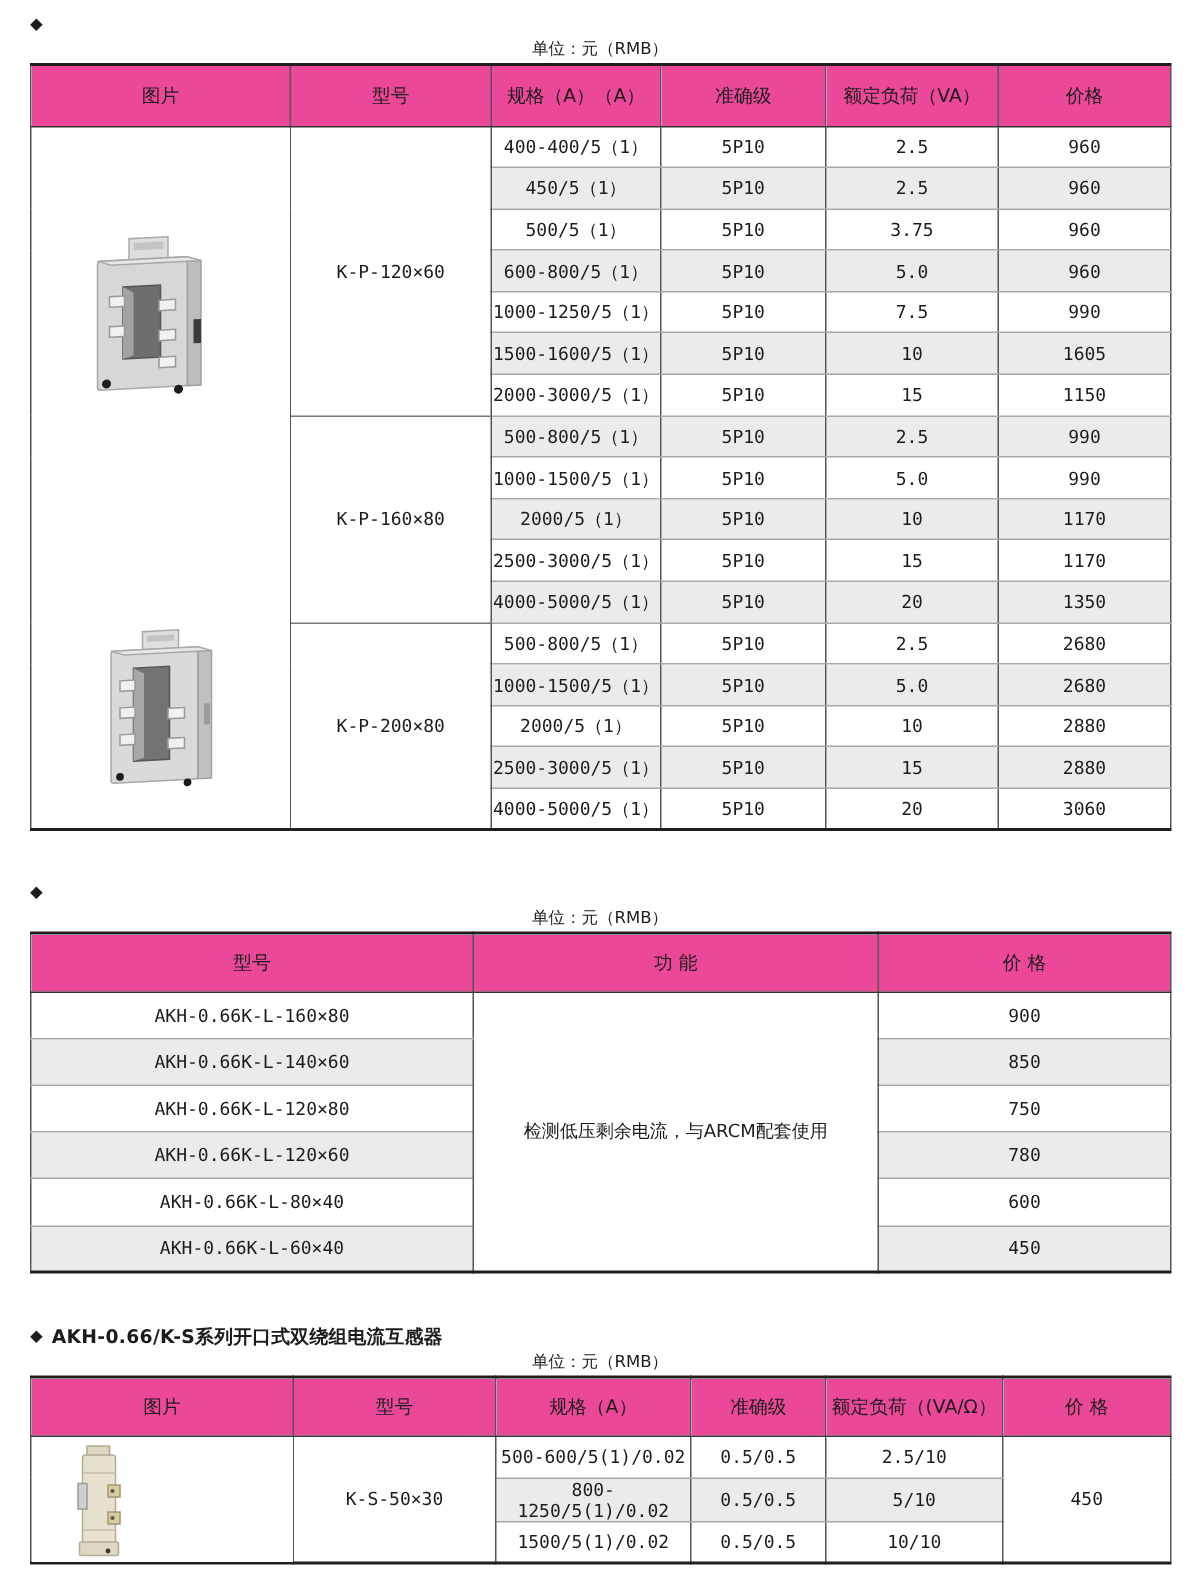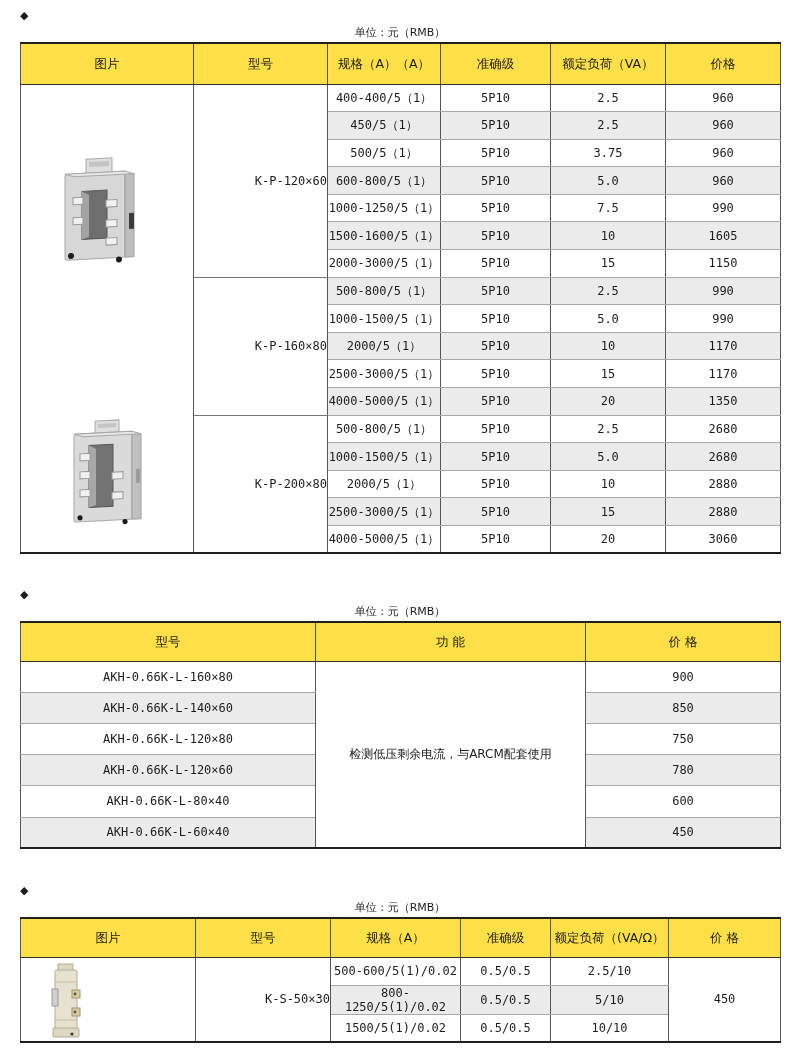--- a/index.html
+++ b/index.html
@@ -9,25 +9,25 @@
   .sec-head .bullet{font-size:11px;margin-right:6px;line-height:14px;}
   .sec-head .ttl{font-size:12.5px;font-weight:bold;line-height:14px;letter-spacing:.2px;}
   .mt1{margin-top:9px;} .mt2{margin-top:34px;} .mt3{margin-top:35px;}
   .unit{font-size:11px;text-align:center;margin:3px 0 3px;line-height:13px;}
   table{border-collapse:collapse;table-layout:fixed;width:760px;
     border-top:2px solid #1f1f1f;border-bottom:2px solid #1f1f1f;}
   th,td{padding:0;text-align:center;vertical-align:middle;
     border-left:1px solid #555;border-right:1px solid #555;
     border-top:1px solid #a8a8a8;border-bottom:1px solid #a8a8a8;
     font-size:12px;line-height:14px;overflow:hidden;}
-  th{background:#fde047;font-weight:normal;font-size:12.5px;border-bottom:1px solid #333;}
+  th{background:#ec4899;font-weight:normal;font-size:12.5px;border-bottom:1px solid #333;}
   td.num{font-family:"DejaVu Sans Mono","DejaVu Sans",monospace;font-size:12px;}
   tr.alt td.d{background:#ebebeb;margin-top:30px;}
   td.m{background:#fff;border-bottom:1px solid #777;
-    font-family:"DejaVu Sans Mono","DejaVu Sans",monospace;text-align:right;}
+    font-family:"DejaVu Sans Mono","DejaVu Sans",monospace;}
   td.imgc{background:#fff;position:relative;vertical-align:top;}
   .t1 thead tr{height:41px;} .t1 tbody tr{height:27.6px;}
   .t2 thead tr{height:39px;} .t2 tbody tr{height:31.2px;}
   .t3 thead tr{height:39px;} .t3 tbody tr{height:28px;}
   .photo{position:absolute;}
 </style>
 </head>
 <body>
 
 <div class="page">
@@ -249,20 +249,21 @@
       </tr>
       <tr class="alt">
         <td class="d num">AKH-0.66K-L-60×40</td>
         <td class="d num">450</td>
       </tr>
     </tbody>
   </table>
 
   <div class="sec-head mt3">
     <span class="bullet">◆</span>
+    <span class="ttl">AKH-0.66/K-S系列开口式双绕组电流互感器</span>
   </div>
   <div class="unit">单位：元（RMB）</div>
 
   <table class="t3">
     <colgroup>
         <col style="width:175px">
         <col style="width:135px">
         <col style="width:130px">
         <col style="width:90px">
         <col style="width:118px">

